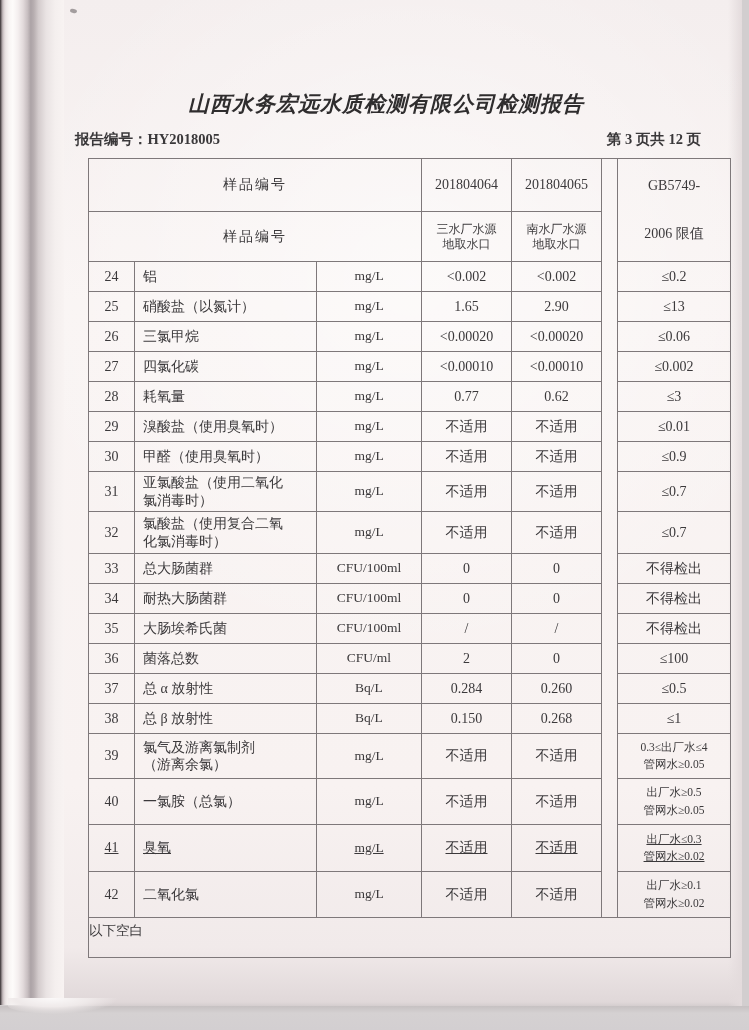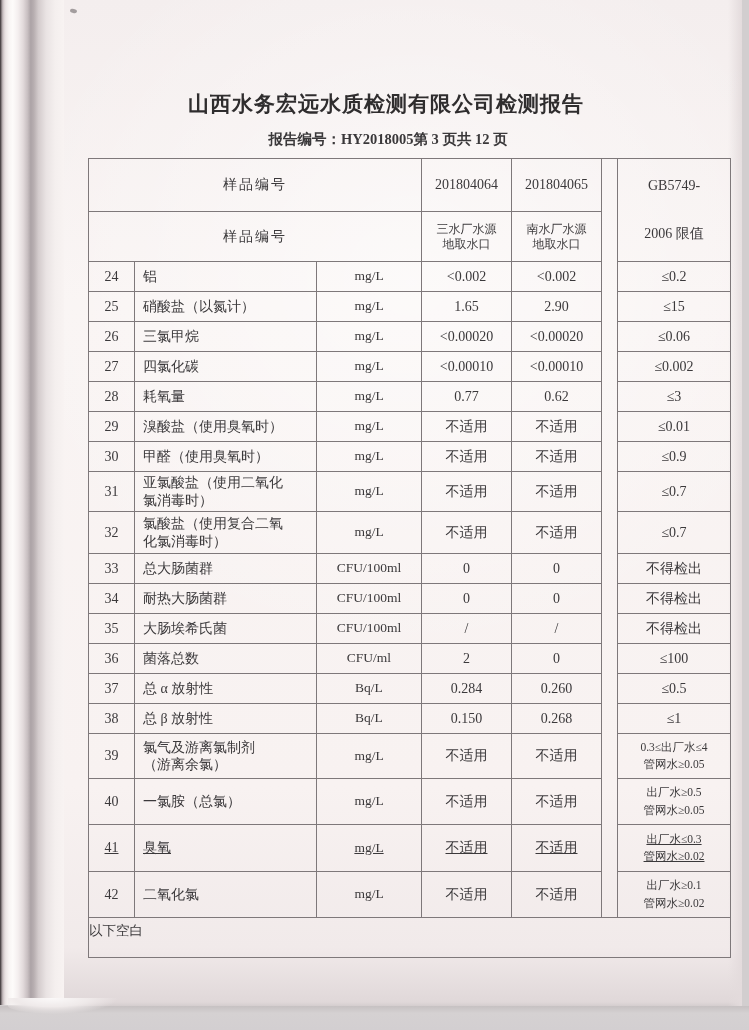--- a/index.html
+++ b/index.html
@@ -36,25 +36,25 @@
     border-radius:0 0 50% 50%;
   }
   .speck{
     position:absolute;left:70px;top:9px;width:7px;height:4px;
     background:#8f888a;border-radius:50%;transform:rotate(12deg);opacity:.8;
   }
   
   .title{
     position:absolute;left:55px;top:90px;width:662px;
     text-align:center;font-size:21px;font-weight:700;letter-spacing:1px;
-    color:#2f2d2e;font-family:"Liberation Sans","DejaVu Sans",sans-serif;
+    color:#2f2d2e;font-family:"Liberation Sans","DejaVu Sans",sans-serif;font-style:italic;
   }
   .info-line{
     position:absolute;left:75px;top:130px;width:626px;
-    display:flex;justify-content:center;
+    display:flex;justify-content:space-between;
     font-size:14.5px;font-weight:600;color:#3a383a;
   }
   
   table.report{
     position:absolute;left:88px;top:158px;
     border-collapse:collapse;table-layout:fixed;
     font-size:14px;color:#3b393b;
   }
   table.report td{
     border:1px solid #7e787a;
@@ -124,21 +124,21 @@
       <td class="c-val">&lt;0.002</td>
       <td class="c-val">&lt;0.002</td>
       <td class="c-limit">≤0.2</td>
     </tr>
     <tr class="rh30">
       <td class="c-no">25</td>
       <td class="c-name">硝酸盐（以氮计）</td>
       <td class="c-unit">mg/L</td>
       <td class="c-val">1.65</td>
       <td class="c-val">2.90</td>
-      <td class="c-limit">≤15</td>
+      <td class="c-limit">≤13</td>
     </tr>
     <tr class="rh30">
       <td class="c-no">26</td>
       <td class="c-name">三氯甲烷</td>
       <td class="c-unit">mg/L</td>
       <td class="c-val">&lt;0.00020</td>
       <td class="c-val">&lt;0.00020</td>
       <td class="c-limit">≤0.06</td>
     </tr>
     <tr class="rh30">

